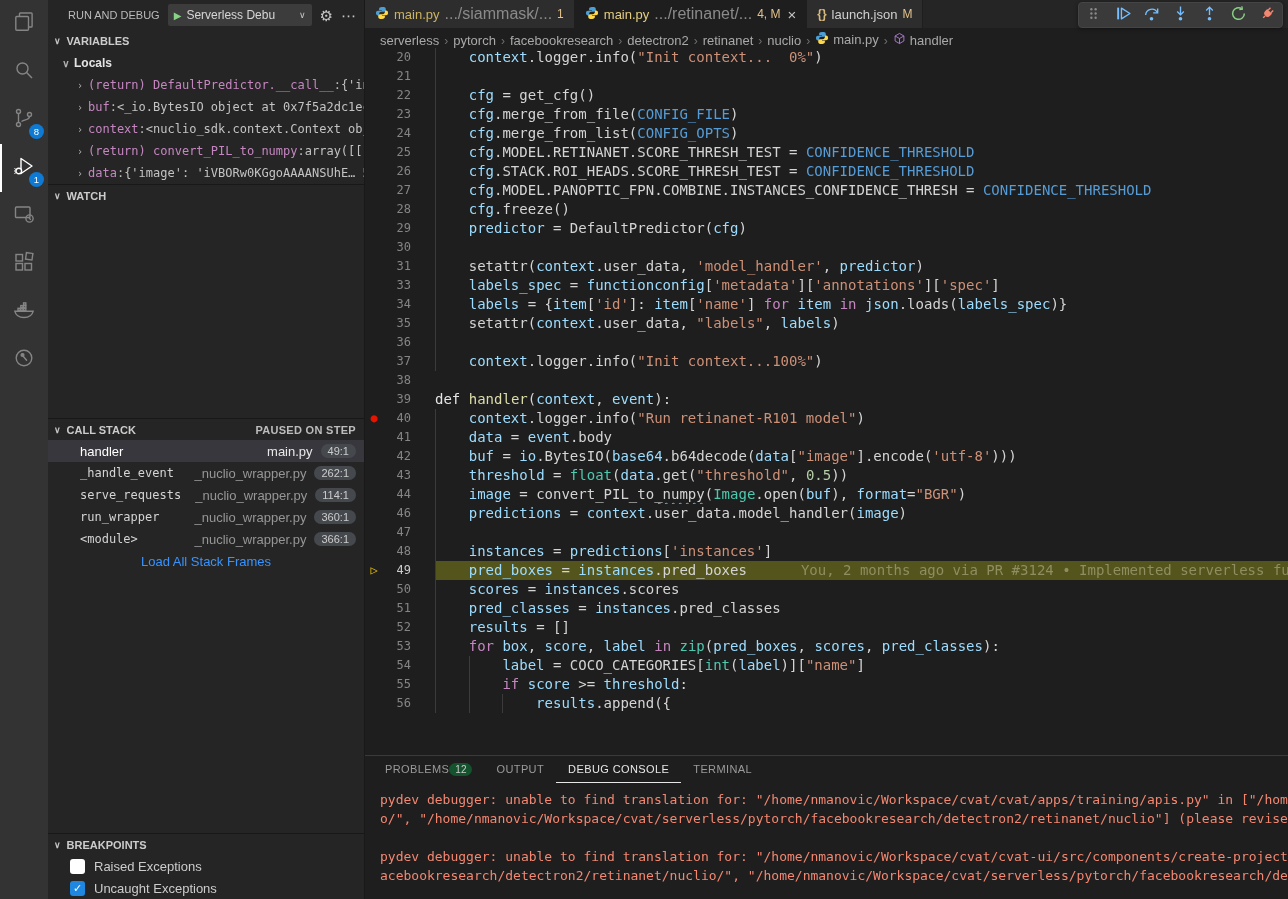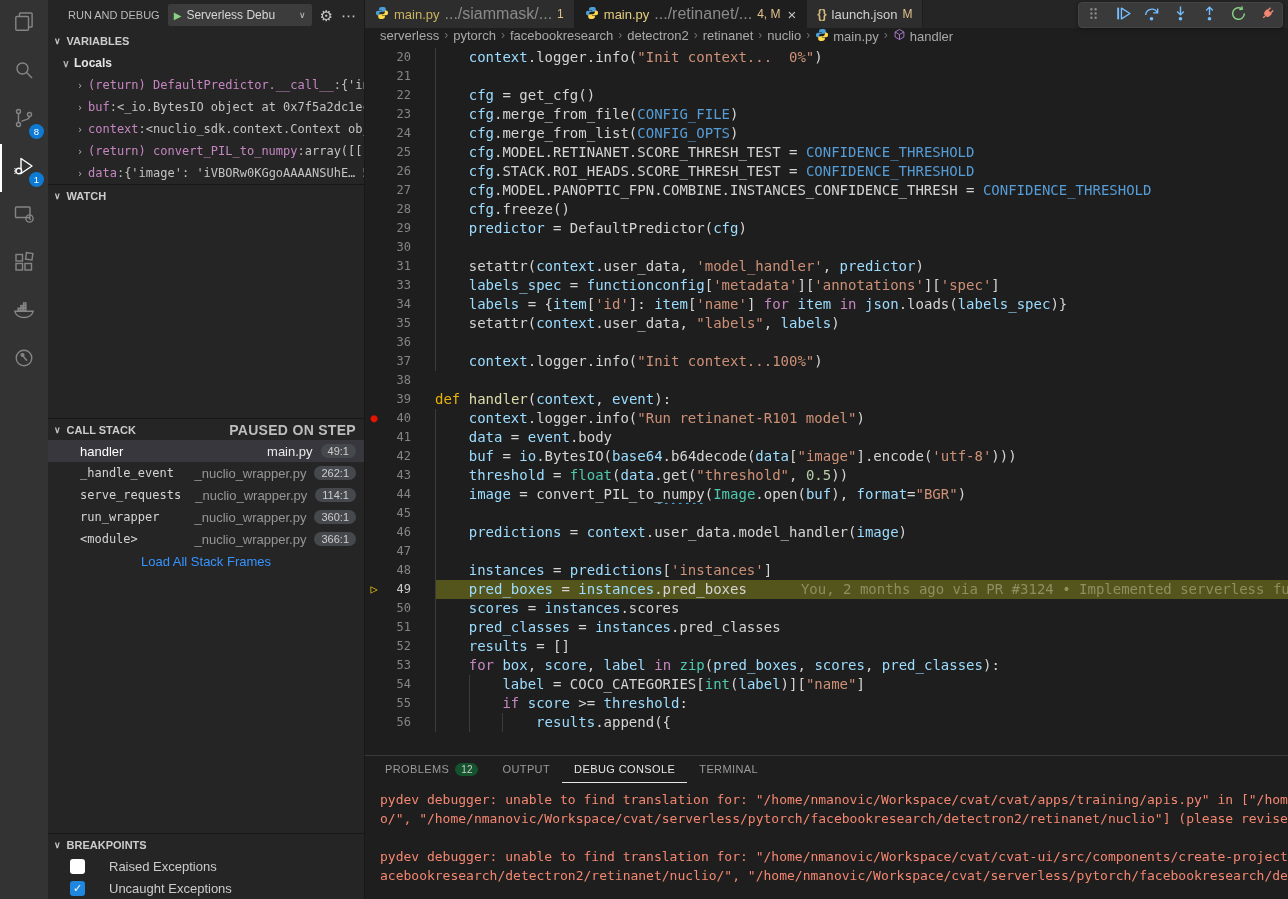--- a/index.html
+++ b/index.html
@@ -20,42 +20,42 @@
   .sidebar{width:317px;flex:none;background:#252526;display:flex;flex-direction:column;border-right:1px solid #191919;color:#cccccc;overflow:hidden}
   .side-title{height:30px;flex:none;display:flex;align-items:center;padding:0 8px 0 20px;gap:8px}
   .side-title-label{font-size:11px;color:#bbbbbb;white-space:nowrap}
   .launch-select{height:22px;flex:1;min-width:0;background:#3c3c3c;border-radius:2px;display:flex;align-items:center;padding:0 6px;gap:5px;cursor:pointer}
   .play-glyph{color:#89d185;font-size:10px}
   .launch-label{font-size:12px;color:#d6d6d6;white-space:nowrap;overflow:hidden;flex:1}
   .chev{color:#c5c5c5;font-size:9px}
   .icon-btn{color:#c5c5c5;font-size:15px;cursor:pointer;line-height:1}
   .sec-h{height:22px;flex:none;display:flex;align-items:center;padding:0 8px 0 6px;font-size:11px;font-weight:bold;color:#cccccc;border-top:1px solid rgba(0,0,0,.35);cursor:pointer}
   .sec-h .chev{margin-right:6px;font-size:9px}
-  .sec-h .right{margin-left:auto;font-size:14px;font-weight:bold;color:#bdbdbd;letter-spacing:.3px}
+  .sec-h .right{margin-left:auto;font-size:11px;font-weight:bold;color:#bdbdbd;letter-spacing:.3px}
   .vars-list{height:132px;flex:none;overflow:hidden;font-family:"DejaVu Sans Mono",monospace;font-size:12px}
   .tree-row{height:22px;display:flex;align-items:center;cursor:pointer;white-space:nowrap;overflow:hidden}
   .tree-row .tw{width:16px;text-align:center;color:#b0b0b0;font-size:10px;flex:none}
   .row-locals{padding-left:10px;font-weight:bold;font-family:"Liberation Sans",sans-serif;font-size:12px;color:#e3e3e3}
   .var-row{padding-left:24px}
   .var-name{color:#c586c0}
   .var-sep{color:#bbbbbb}
   .var-val{color:#c3c3c3;overflow:hidden;white-space:nowrap}
   .watch-body{height:212px;flex:none}
   .stack-list{height:132px;flex:none;font-size:13px}
   .stack-row{height:22px;display:flex;align-items:center;padding:0 8px 0 32px;cursor:pointer;white-space:nowrap}
   .stack-row.sel{background:#37373d}
   .stack-fn{color:#d4d4d4;font-family:"DejaVu Sans Mono",monospace;font-size:12px}
   .stack-row.sel .stack-fn{color:#ffffff;font-family:"Liberation Sans",sans-serif;font-size:13px}
   .stack-file{margin-left:auto;color:#969696;padding-right:8px}
   .stack-row.sel .stack-file{color:#e8e8e8}
   .stack-pos{background:#45494e;color:#cccccc;font-size:11px;border-radius:9px;padding:1px 7px}
   .stack-link{height:22px;display:flex;align-items:center;justify-content:center;color:#3794ff;font-size:13px;cursor:pointer}
   .side-spacer{flex:1}
   .bp-list{flex:none;overflow:hidden}
-  .bp-row{height:22px;display:flex;align-items:center;padding-left:22px;gap:24px;font-size:13px;color:#cccccc;cursor:pointer}
+  .bp-row{height:22px;display:flex;align-items:center;padding-left:22px;gap:9px;font-size:13px;color:#cccccc;cursor:pointer}
   .cbx{width:15px;height:15px;border-radius:3px;flex:none;display:flex;align-items:center;justify-content:center;font-size:11px}
   .cbx.off{background:#ffffff}
   .cbx.on{background:#1f87e0;color:#fff}
 
   
   .editor{flex:1;display:flex;flex-direction:column;position:relative;min-width:0}
   .tabstrip{height:28px;flex:none;background:#252526;display:flex}
   .tab{display:flex;align-items:center;padding:0 10px;gap:5px;font-size:13px;background:#2d2d2d;border-right:1px solid #1e1e1e;cursor:pointer;white-space:nowrap}
   .tab.active{background:#1e1e1e}
   .tab-label-warn{color:#cbb35f}
@@ -63,45 +63,45 @@
   .tab-label-plain{color:#d0d0d0}
   .tab-detail{color:#8a8a8a;font-size:16px}
   .tab-badge{color:#e2c08d;font-size:12px}
   .tab-close{color:#c5c5c5;font-size:15px;margin-left:2px}
   .json-glyph{color:#d7ba7d;font-weight:bold;font-size:12px}
 
   .dbg-toolbar{position:absolute;top:2px;right:5px;height:26px;background:#3a3a3a;border:1px solid #454545;border-radius:4px;
     display:flex;align-items:center;padding:0 6px;gap:12px;box-shadow:0 1px 4px rgba(0,0,0,.4);z-index:5}
   .dbg-toolbar svg{width:17px;height:17px;cursor:pointer}
 
-  .breadcrumbs{height:20px;flex:none;background:#1e1e1e;display:flex;align-items:flex-start;padding-left:15px;font-size:13px;color:#a9a9a9;white-space:nowrap;overflow:hidden}
+  .breadcrumbs{height:20px;flex:none;background:#1e1e1e;display:flex;align-items:flex-end;padding-left:15px;font-size:13px;color:#a9a9a9;white-space:nowrap;overflow:hidden}
   .crumb{display:flex;align-items:center;gap:4px;cursor:pointer}
   .crumb-sep{color:#6e6e6e;margin:0 5px;font-size:12px}
 
   
   .code{flex:1;overflow:hidden;font-family:"DejaVu Sans Mono",monospace;font-size:14px}
   .ln-row{height:19px;line-height:19px;display:flex;white-space:pre}
   .gut{width:70px;flex:none;display:flex}
   .deco{width:18px;flex:none;text-align:center;font-size:11px}
   .deco.bp{color:#e51400;font-size:12px}
   .deco.curarrow{color:#f0c60a;font-size:12px;font-weight:bold}
   .num{flex:1;text-align:right;padding-right:24px;color:#858585;font-size:12px}
   .ln-row.current .num{color:#cccccc}
   .lcontent{flex:1;min-width:0;overflow:hidden}
   .ln-row.current .lcontent{background:#54541d}
   .ig{display:inline-block;width:4ch;height:19px;border-left:1px solid #3b3b3b;box-sizing:border-box;vertical-align:top}
-  .tok-p{color:#d4d4d4}.tok-v{color:#9cdcfe}.tok-s{color:#ce9178}.tok-k{color:#eab308}
+  .tok-p{color:#d4d4d4}.tok-v{color:#9cdcfe}.tok-s{color:#ce9178}.tok-k{color:#e5e5e5}
   .tok-kc{color:#c586c0}.tok-t{color:#4ec9b0}.tok-n{color:#b5cea8}.tok-c{color:#569cd6}.tok-f{color:#dcdcaa}
   .sq{text-decoration:underline wavy #4fc1ff 1px;text-underline-offset:3px}
   .blame{color:#8e8e60;display:inline-block;margin-left:54px}
 
   
   .panel{height:144px;flex:none;border-top:1px solid #3a3a3a;background:#1e1e1e;display:flex;flex-direction:column}
   .panel-tabs{height:27px;flex:none;display:flex;align-items:stretch;padding-left:8px}
-  .ptab{display:flex;align-items:center;gap:6px;padding:0 12px;font-size:11px;letter-spacing:.4px;color:#9b9b9b;cursor:pointer;border-bottom:1px solid transparent}
+  .ptab{display:flex;align-items:center;padding:0 12px;font-size:11px;letter-spacing:.4px;color:#9b9b9b;cursor:pointer;border-bottom:1px solid transparent}
   .ptab.active{color:#e7e7e7;border-bottom-color:#e7e7e7}
   .ptab-badge{background:#14532d;color:#cccccc;font-size:10px;border-radius:9px;padding:1px 6px;letter-spacing:0}
   .console{flex:1;overflow:hidden;padding:7px 0 0 15px}
   .cmsg{margin-bottom:19px}
   .cline{height:19px;line-height:19px;white-space:pre;color:#f48771;font-family:"DejaVu Sans Mono",monospace;font-size:13px}
 </style>
 </head>
 <body>
 
 <div class="app">
@@ -412,21 +412,20 @@
         <div class="ln-row"><div class="gut"><span class="deco"></span><span class="num">35</span></div><div class="lcontent"><span class="ig"></span><span class="tok-p">setattr(</span><span class="tok-v">context</span><span class="tok-p">.user_data, </span><span class="tok-s">"labels"</span><span class="tok-p">, </span><span class="tok-v">labels</span><span class="tok-p">)</span></div></div>
         <div class="ln-row"><div class="gut"><span class="deco"></span><span class="num">36</span></div><div class="lcontent"><span class="ig"></span></div></div>
         <div class="ln-row"><div class="gut"><span class="deco"></span><span class="num">37</span></div><div class="lcontent"><span class="ig"></span><span class="tok-v">context</span><span class="tok-p">.logger.info(</span><span class="tok-s">"Init context...100%"</span><span class="tok-p">)</span></div></div>
         <div class="ln-row"><div class="gut"><span class="deco"></span><span class="num">38</span></div><div class="lcontent"></div></div>
         <div class="ln-row"><div class="gut"><span class="deco"></span><span class="num">39</span></div><div class="lcontent"><span class="tok-k">def</span><span class="tok-p"> </span><span class="tok-f">handler</span><span class="tok-p">(</span><span class="tok-v">context</span><span class="tok-p">, </span><span class="tok-v">event</span><span class="tok-p">):</span></div></div>
         <div class="ln-row"><div class="gut"><span class="deco bp">●</span><span class="num">40</span></div><div class="lcontent"><span class="ig"></span><span class="tok-v">context</span><span class="tok-p">.logger.info(</span><span class="tok-s">"Run retinanet-R101 model"</span><span class="tok-p">)</span></div></div>
         <div class="ln-row"><div class="gut"><span class="deco"></span><span class="num">41</span></div><div class="lcontent"><span class="ig"></span><span class="tok-v">data</span><span class="tok-p"> = </span><span class="tok-v">event</span><span class="tok-p">.body</span></div></div>
         <div class="ln-row"><div class="gut"><span class="deco"></span><span class="num">42</span></div><div class="lcontent"><span class="ig"></span><span class="tok-v">buf</span><span class="tok-p"> = </span><span class="tok-v">io</span><span class="tok-p">.BytesIO(</span><span class="tok-v">base64</span><span class="tok-p">.b64decode(</span><span class="tok-v">data</span><span class="tok-p">[</span><span class="tok-s">"image"</span><span class="tok-p">].encode(</span><span class="tok-s">'utf-8'</span><span class="tok-p">)))</span></div></div>
         <div class="ln-row"><div class="gut"><span class="deco"></span><span class="num">43</span></div><div class="lcontent"><span class="ig"></span><span class="tok-v">threshold</span><span class="tok-p"> = </span><span class="tok-t">float</span><span class="tok-p">(</span><span class="tok-v">data</span><span class="tok-p">.get(</span><span class="tok-s">"threshold"</span><span class="tok-p">, </span><span class="tok-n">0.5</span><span class="tok-p">))</span></div></div>
         <div class="ln-row"><div class="gut"><span class="deco"></span><span class="num">44</span></div><div class="lcontent"><span class="ig"></span><span class="tok-v">image</span><span class="tok-p"> = convert_PIL_to</span><span class="tok-p sq">_numpy</span><span class="tok-p">(</span><span class="tok-t">Image</span><span class="tok-p">.open(</span><span class="tok-v">buf</span><span class="tok-p">), </span><span class="tok-v">format</span><span class="tok-p">=</span><span class="tok-s">"BGR"</span><span class="tok-p">)</span></div></div>
-        <div class="ln-row"><div class="gut"><span class="deco"></span><span class="num">45</span></div><div class="lcontent"><span class="ig"></span></div></div>
         <div class="ln-row"><div class="gut"><span class="deco"></span><span class="num">46</span></div><div class="lcontent"><span class="ig"></span><span class="tok-v">predictions</span><span class="tok-p"> = </span><span class="tok-v">context</span><span class="tok-p">.user_data.model_handler(</span><span class="tok-v">image</span><span class="tok-p">)</span></div></div>
         <div class="ln-row"><div class="gut"><span class="deco"></span><span class="num">47</span></div><div class="lcontent"><span class="ig"></span></div></div>
         <div class="ln-row"><div class="gut"><span class="deco"></span><span class="num">48</span></div><div class="lcontent"><span class="ig"></span><span class="tok-v">instances</span><span class="tok-p"> = </span><span class="tok-v">predictions</span><span class="tok-p">[</span><span class="tok-s">'instances'</span><span class="tok-p">]</span></div></div>
         <div class="ln-row current"><div class="gut"><span class="deco curarrow">▷</span><span class="num">49</span></div><div class="lcontent"><span class="ig"></span><span class="tok-v">pred_boxes</span><span class="tok-p"> = </span><span class="tok-v">instances</span><span class="tok-p">.pred_boxes</span><span class="blame">You, 2 months ago via PR #3124 • Implemented serverless fu</span></div></div>
         <div class="ln-row"><div class="gut"><span class="deco"></span><span class="num">50</span></div><div class="lcontent"><span class="ig"></span><span class="tok-v">scores</span><span class="tok-p"> = </span><span class="tok-v">instances</span><span class="tok-p">.scores</span></div></div>
         <div class="ln-row"><div class="gut"><span class="deco"></span><span class="num">51</span></div><div class="lcontent"><span class="ig"></span><span class="tok-v">pred_classes</span><span class="tok-p"> = </span><span class="tok-v">instances</span><span class="tok-p">.pred_classes</span></div></div>
         <div class="ln-row"><div class="gut"><span class="deco"></span><span class="num">52</span></div><div class="lcontent"><span class="ig"></span><span class="tok-v">results</span><span class="tok-p"> = []</span></div></div>
         <div class="ln-row"><div class="gut"><span class="deco"></span><span class="num">53</span></div><div class="lcontent"><span class="ig"></span><span class="tok-kc">for</span><span class="tok-p"> </span><span class="tok-v">box</span><span class="tok-p">, </span><span class="tok-v">score</span><span class="tok-p">, </span><span class="tok-v">label</span><span class="tok-p"> </span><span class="tok-kc">in</span><span class="tok-p"> </span><span class="tok-t">zip</span><span class="tok-p">(</span><span class="tok-v">pred_boxes</span><span class="tok-p">, </span><span class="tok-v">scores</span><span class="tok-p">, </span><span class="tok-v">pred_classes</span><span class="tok-p">):</span></div></div>
         <div class="ln-row"><div class="gut"><span class="deco"></span><span class="num">54</span></div><div class="lcontent"><span class="ig"></span><span class="ig"></span><span class="tok-v">label</span><span class="tok-p"> = COCO_CATEGORIES[</span><span class="tok-t">int</span><span class="tok-p">(</span><span class="tok-v">label</span><span class="tok-p">)][</span><span class="tok-s">"name"</span><span class="tok-p">]</span></div></div>
         <div class="ln-row"><div class="gut"><span class="deco"></span><span class="num">55</span></div><div class="lcontent"><span class="ig"></span><span class="ig"></span><span class="tok-kc">if</span><span class="tok-p"> </span><span class="tok-v">score</span><span class="tok-p"> &gt;= </span><span class="tok-v">threshold</span><span class="tok-p">:</span></div></div>

